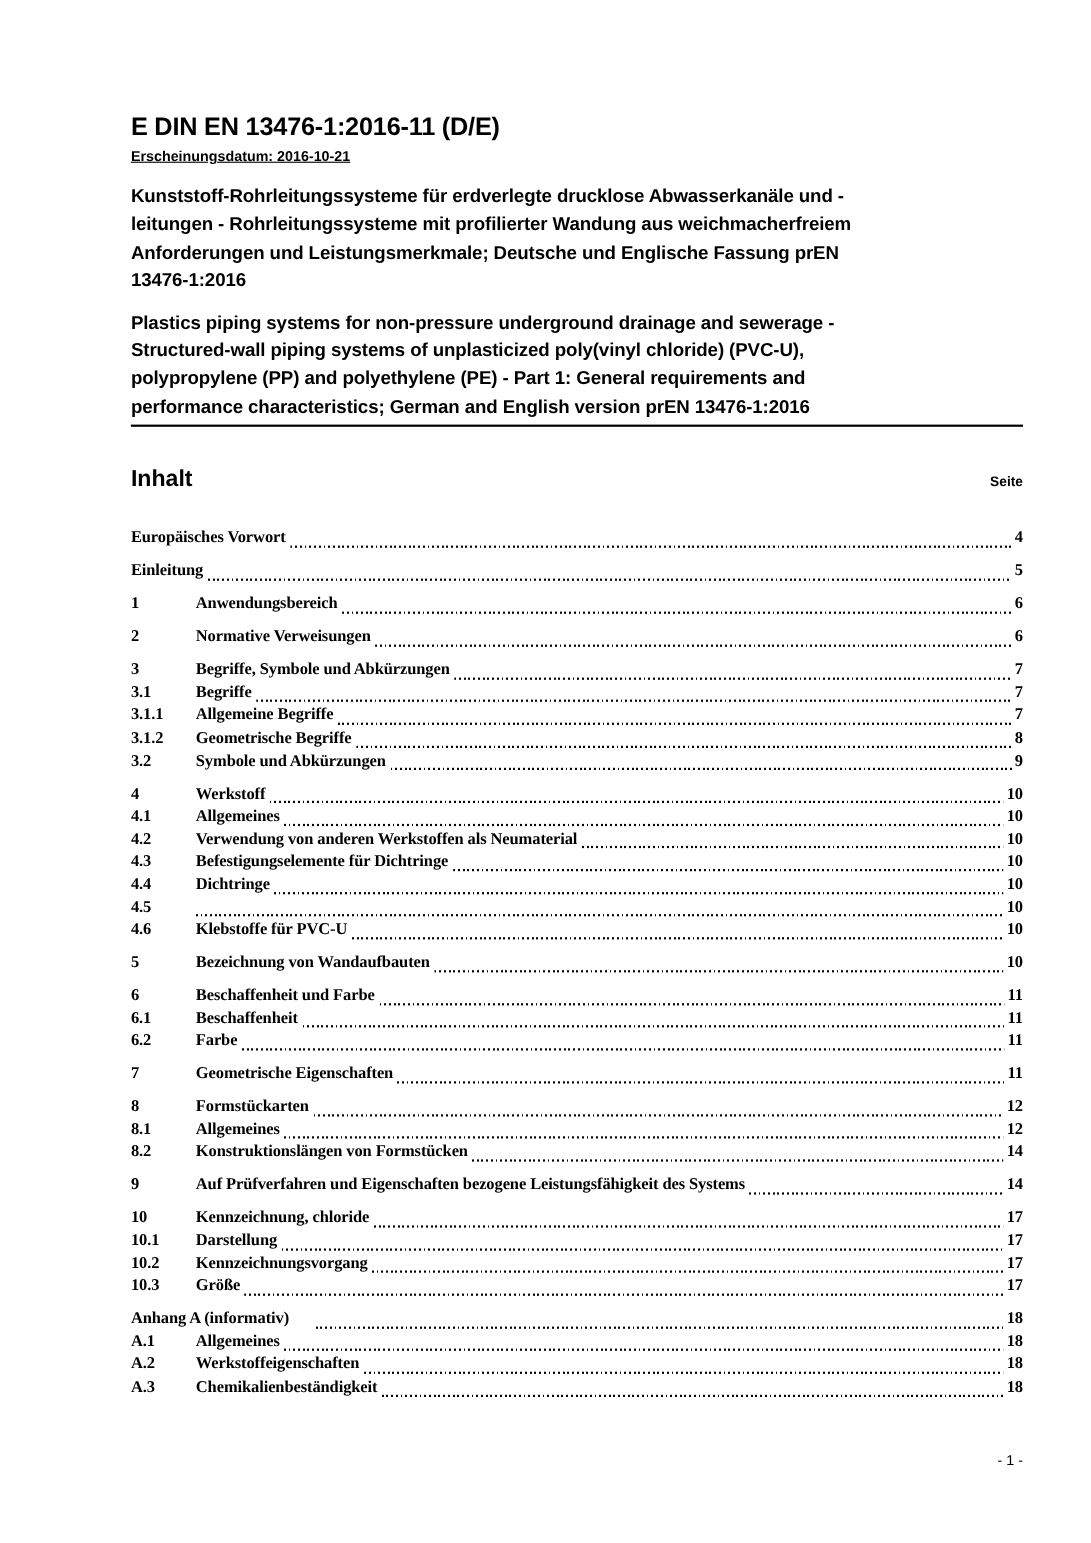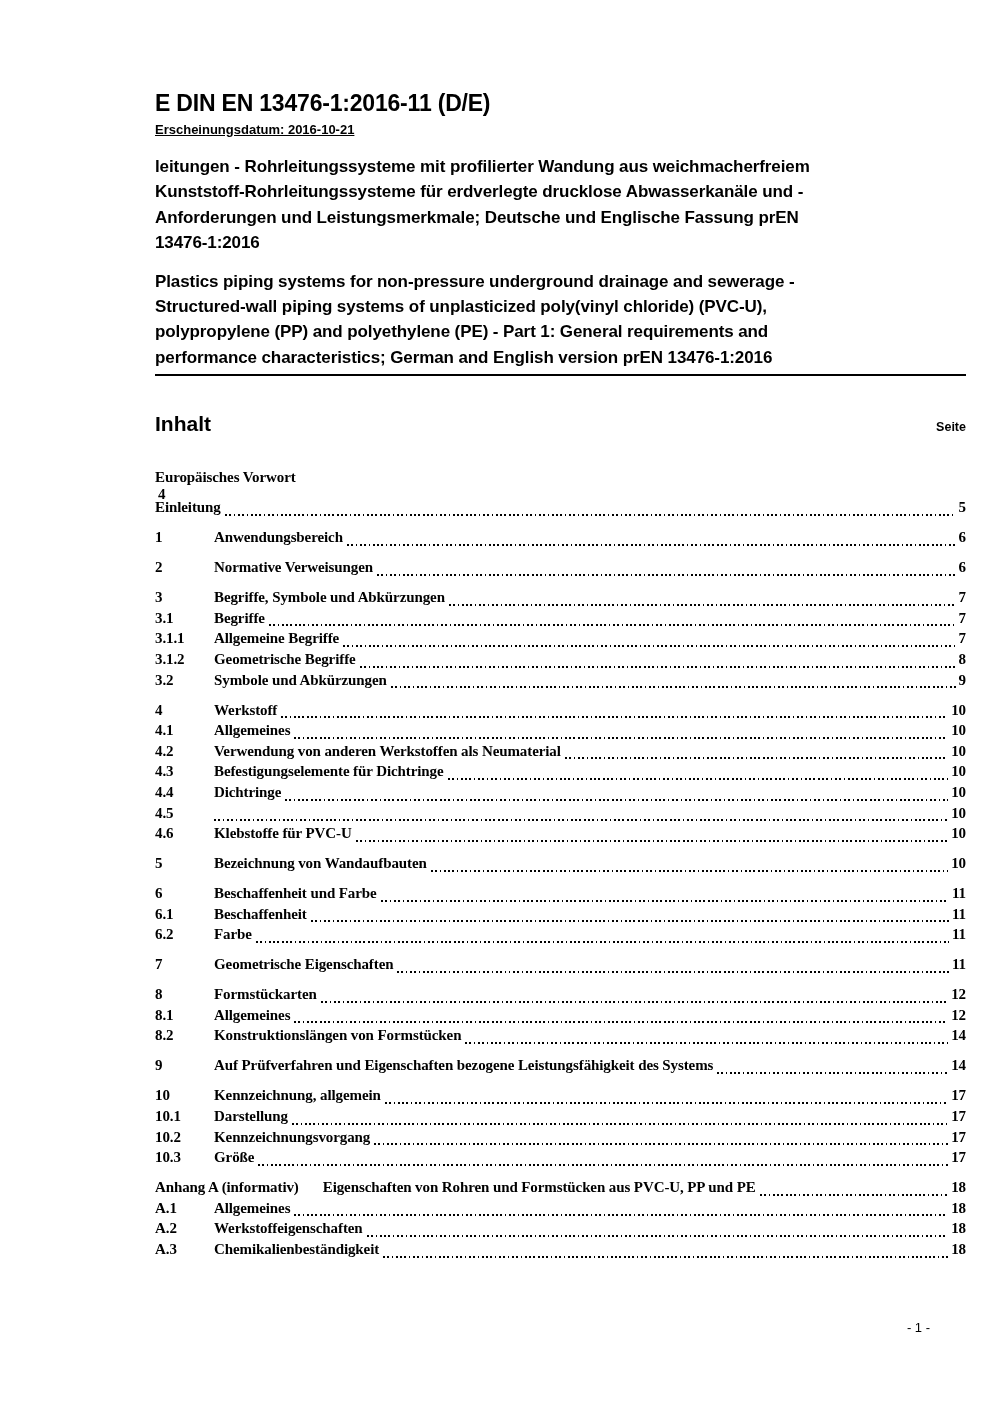--- a/index.html
+++ b/index.html
@@ -3,21 +3,21 @@
 <meta charset="utf-8">
 <style>
   html,body{margin:0;padding:0;background:#fff;}
   .page{
     position:relative;
     width:992px;height:1403px;
     background:#ffffff;color:#000;
     overflow:hidden;
     font-family:"Liberation Sans",sans-serif;
   }
-  .content{position:absolute;left:119px;top:4px;width:811px;margin-left:36px;}
+  .content{position:absolute;left:119px;top:16px;width:811px;}
 
   h1.doc-title{
     font:700 23px "Liberation Sans",sans-serif;
     margin:86px 0 0 0;letter-spacing:-0.2px;
   }
   .pubdate{font:700 13px "Liberation Sans",sans-serif;margin-top:5px;text-decoration:underline;}
 
   .std-title{
     font:700 17px "Liberation Sans",sans-serif;
     line-height:25.4px;letter-spacing:-0.1px;white-space:nowrap;
@@ -37,21 +37,21 @@
 
   .toc{margin-top:33px;}
   .toc-row{
     display:flex;
     height:20.6px;line-height:20.6px;
     font:700 15px "Liberation Serif",serif;
     letter-spacing:-0.1px;
     white-space:nowrap;
   }
   .toc-row.chapter{margin-top:9.4px;}
-  .toc-row.chapter:first-child{margin-top:0;flex-direction:column;}
+  .toc-row.chapter:first-child{margin-top:0;}
   .toc-num{flex:0 0 59px;}
   .toc-row.wide-num .toc-num{flex:0 0 auto;padding-right:24px;}
   .toc-label{flex:0 0 auto;padding-right:4px;}
   .toc-leader{
     flex:1 1 auto;min-width:8px;
     background-image:repeating-linear-gradient(to right,#000 0 1.7px,transparent 1.7px 4.3px);
     background-size:100% 2px;
     background-repeat:no-repeat;
     background-position:left calc(100% - 4px);
   }
@@ -65,22 +65,22 @@
 </head>
 <body>
 
 <div class="page">
   <div class="content">
 
     <header>
       <h1 class="doc-title">E DIN EN 13476-1:2016-11 (D/E)</h1>
       <div class="pubdate">Erscheinungsdatum: 2016-10-21</div>
       <div class="std-title de">
+          <div>Kunststoff-Rohrleitungssysteme für erdverlegte drucklose Abwasserkanäle und -</div>
           <div>leitungen - Rohrleitungssysteme mit profilierter Wandung aus weichmacherfreiem</div>
-          <div>Kunststoff-Rohrleitungssysteme für erdverlegte drucklose Abwasserkanäle und -</div>
           <div>Anforderungen und Leistungsmerkmale; Deutsche und Englische Fassung prEN</div>
           <div>13476-1:2016</div>
         </div>
       <div class="std-title en">
           <div>Plastics piping systems for non-pressure underground drainage and sewerage -</div>
           <div>Structured-wall piping systems of unplasticized poly(vinyl chloride) (PVC-U),</div>
           <div>polypropylene (PP) and polyethylene (PE) - Part 1: General requirements and</div>
           <div>performance characteristics; German and English version prEN 13476-1:2016</div>
         </div>
       <div class="rule"></div>
@@ -236,21 +236,21 @@
     <span class="toc-page">14</span>
   </div>
         <div class="toc-row chapter">
     <span class="toc-num">9</span>
     <span class="toc-label">Auf Prüfverfahren und Eigenschaften bezogene Leistungsfähigkeit des Systems</span>
     <span class="toc-leader"></span>
     <span class="toc-page">14</span>
   </div>
         <div class="toc-row chapter">
     <span class="toc-num">10</span>
-    <span class="toc-label">Kennzeichnung, allgemein</span>
+    <span class="toc-label">Kennzeichnung, chloride</span>
     <span class="toc-leader"></span>
     <span class="toc-page">17</span>
   </div>
         <div class="toc-row">
     <span class="toc-num">10.1</span>
     <span class="toc-label">Darstellung</span>
     <span class="toc-leader"></span>
     <span class="toc-page">17</span>
   </div>
         <div class="toc-row">
@@ -260,21 +260,20 @@
     <span class="toc-page">17</span>
   </div>
         <div class="toc-row">
     <span class="toc-num">10.3</span>
     <span class="toc-label">Größe</span>
     <span class="toc-leader"></span>
     <span class="toc-page">17</span>
   </div>
         <div class="toc-row chapter wide-num">
     <span class="toc-num">Anhang A (informativ)</span>
-    <span class="toc-label">Eigenschaften von Rohren und Formstücken aus PVC-U, PP und PE</span>
     <span class="toc-leader"></span>
     <span class="toc-page">18</span>
   </div>
         <div class="toc-row">
     <span class="toc-num">A.1</span>
     <span class="toc-label">Allgemeines</span>
     <span class="toc-leader"></span>
     <span class="toc-page">18</span>
   </div>
         <div class="toc-row">

